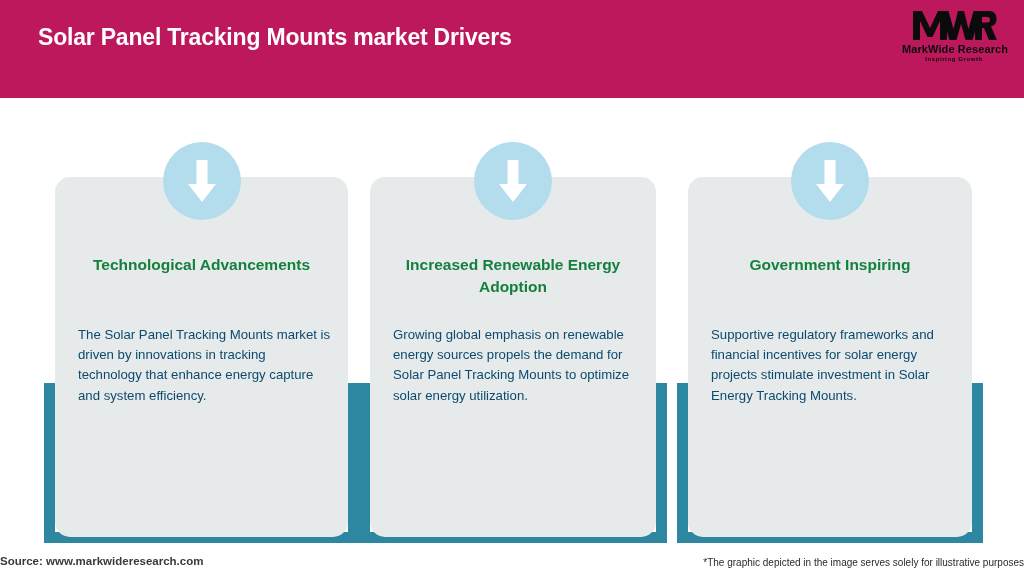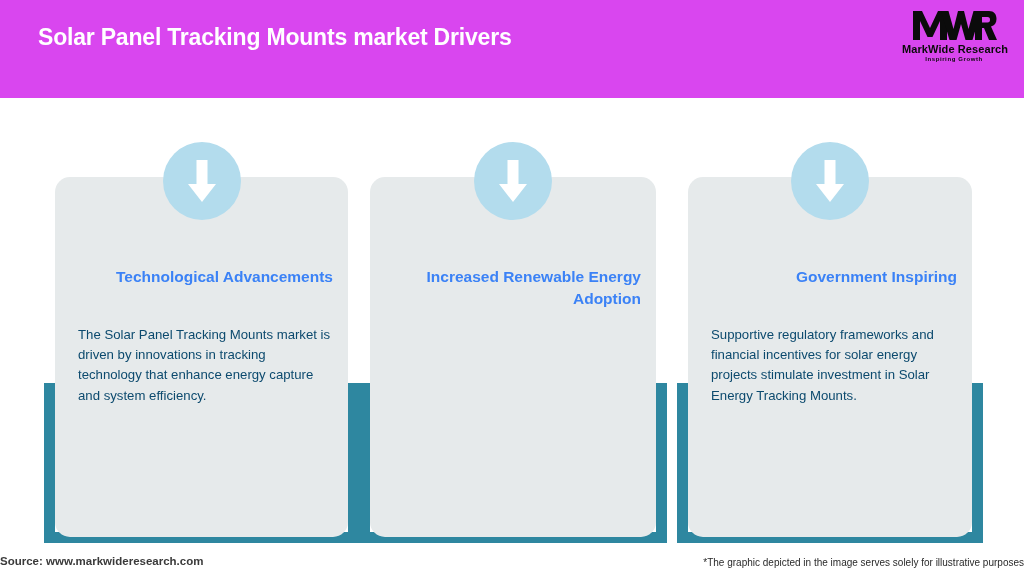--- a/index.html
+++ b/index.html
@@ -14,21 +14,21 @@
     font-family: "Liberation Sans", sans-serif;
     position: relative;
   }
 
   
   #header-bar {
     position: absolute;
     left: 0; top: 0;
     width: 1024px;
     height: 98px;
-    background: #d946ef;
+    background: #be185d;
   }
   #header-title {
     position: absolute;
     left: 38px;
     top: 24px;
     font-size: 23px;
     font-weight: bold;
     color: #ffffff;
     letter-spacing: -0.2px;
     white-space: nowrap;
@@ -126,25 +126,25 @@
     left: 50%;
     top: 50%;
     transform: translate(-50%, -50%);
   }
 
   
   .card-heading {
     position: absolute;
     left: 26px;
     right: 26px;
-    top: 168px;
-    text-align: right;
+    top: 156px;
+    text-align: center;
     font-size: 15.5px;
     font-weight: bold;
-    color: #3b82f6;
+    color: #15803d;
     line-height: 1.45;
     z-index: 4;
   }
   .card-body {
     position: absolute;
     left: 34px;
     right: 26px;
     top: 227px;
     font-size: 13.2px;
     color: #0c4a6e;
@@ -211,20 +211,21 @@
     <div class="frame-left"></div>
     <div class="frame-right"></div>
     <div class="frame-bottom"></div>
     <div class="card-panel"></div>
     <div class="card-badge">
       <svg width="40" height="50" viewBox="0 0 40 50">
         <path d="M14.5 4 L25.5 4 L25.5 28 L34 28 L20 46 L6 28 L14.5 28 Z" fill="#ffffff"></path>
       </svg>
     </div>
     <div class="card-heading">Increased Renewable Energy Adoption</div>
+    <div class="card-body">Growing global emphasis on renewable energy sources propels the demand for Solar Panel Tracking Mounts to optimize solar energy utilization.</div>
   </div>
 
   <div class="card-unit" style="left:677px; width:306px;">
     <div class="frame-left"></div>
     <div class="frame-right"></div>
     <div class="frame-bottom"></div>
     <div class="card-panel"></div>
     <div class="card-badge">
       <svg width="40" height="50" viewBox="0 0 40 50">
         <path d="M14.5 4 L25.5 4 L25.5 28 L34 28 L20 46 L6 28 L14.5 28 Z" fill="#ffffff"></path>

